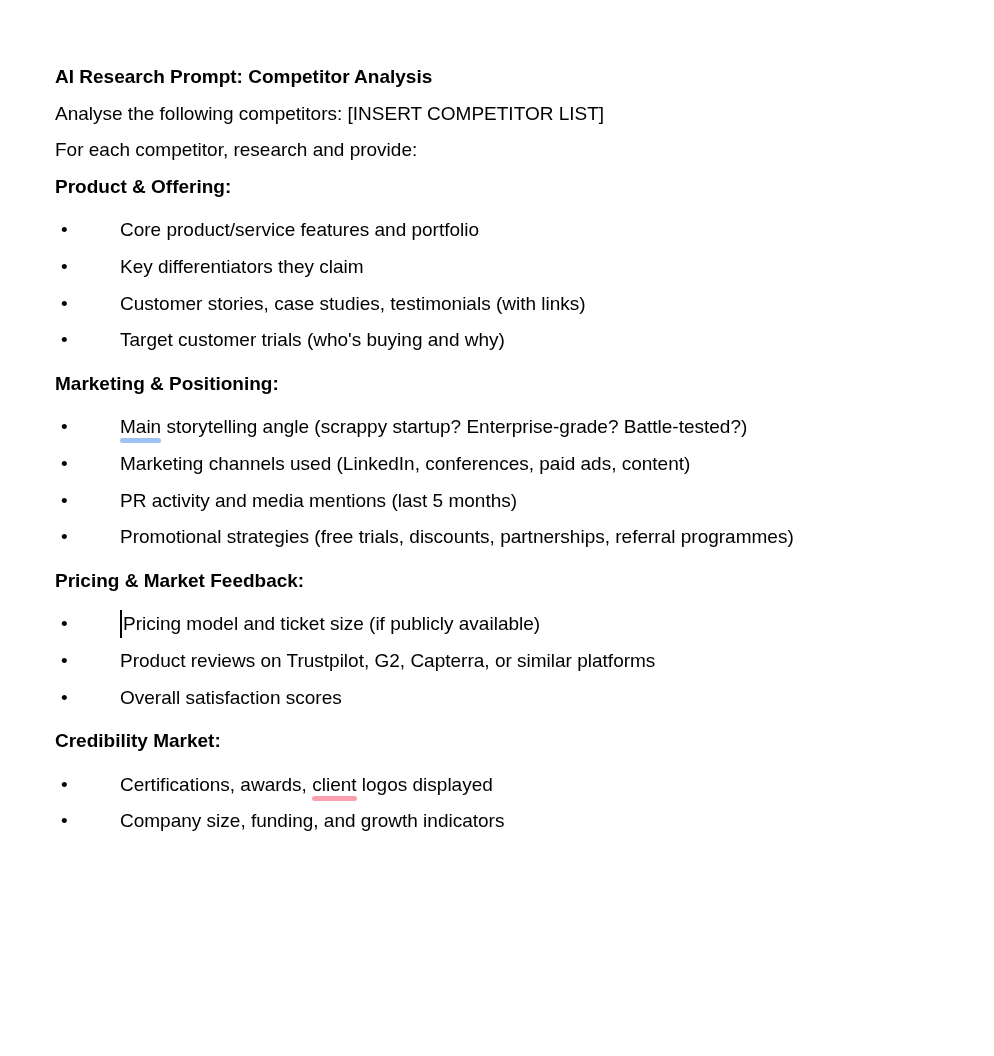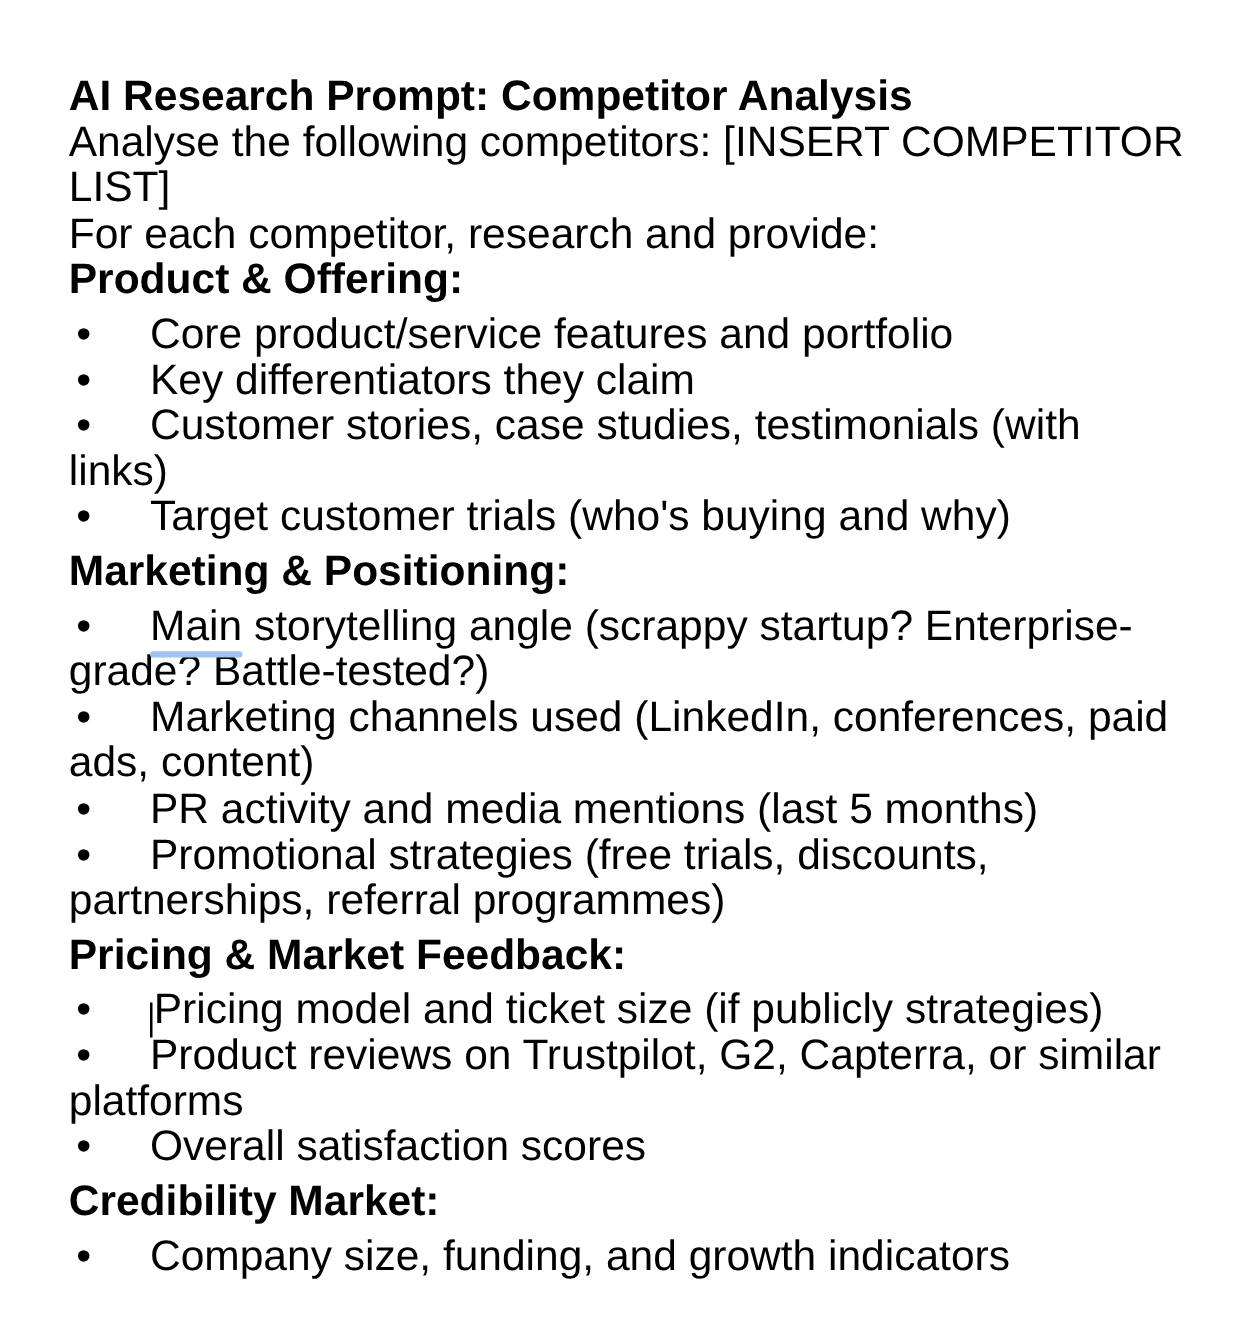--- a/index.html
+++ b/index.html
@@ -12,21 +12,21 @@
     height: 1056px;
     overflow: hidden;
     font-family: "Liberation Sans", "DejaVu Sans", sans-serif;
   }
   .doc {
     box-sizing: border-box;
     width: 994px;
     height: 1056px;
     padding: 59px 46px 0 55px;
     color: #000000;
-    font-size: 34px;
+    font-size: 19px;
     line-height: 36.6px;
     cursor: text;
   }
   .line {
     margin: 0;
   }
   .bold {
     font-weight: 700;
   }
   .list {
@@ -83,22 +83,23 @@
       </div>
       <p class="line bold">Marketing &amp; Positioning:</p>
       <div class="list">
         <div class="bullet-item line"><span class="bullet">•</span><span class="item-text"><span class="u u-blue">Main</span> storytelling angle (scrappy startup? Enterprise-grade? Battle-tested?)</span></div>
         <div class="bullet-item line"><span class="bullet">•</span><span class="item-text">Marketing channels used (LinkedIn, conferences, paid ads, content)</span></div>
         <div class="bullet-item line"><span class="bullet">•</span><span class="item-text">PR activity and media mentions (last 5 months)</span></div>
         <div class="bullet-item line"><span class="bullet">•</span><span class="item-text">Promotional strategies (free trials, discounts, partnerships, referral programmes)</span></div>
       </div>
       <p class="line bold">Pricing &amp; Market Feedback:</p>
       <div class="list">
-        <div class="bullet-item line"><span class="bullet">•</span><span class="caret"></span><span class="item-text">Pricing model and ticket size (if publicly strategies)</span></div>
+        <div class="bullet-item line"><span class="bullet">•</span><span class="caret"></span><span class="item-text">Pricing model and ticket size (if publicly available)</span></div>
         <div class="bullet-item line"><span class="bullet">•</span><span class="item-text">Product reviews on Trustpilot, G2, Capterra, or similar platforms</span></div>
         <div class="bullet-item line"><span class="bullet">•</span><span class="item-text">Overall satisfaction scores</span></div>
       </div>
       <p class="line bold">Credibility Market:</p>
       <div class="list">
+        <div class="bullet-item line"><span class="bullet">•</span><span class="item-text">Certifications, awards, <span class="u u-pink">client</span> logos displayed</span></div>
         <div class="bullet-item line"><span class="bullet">•</span><span class="item-text">Company size, funding, and growth indicators</span></div>
       </div>
     </div>
 </div>
 
 </body></html>

